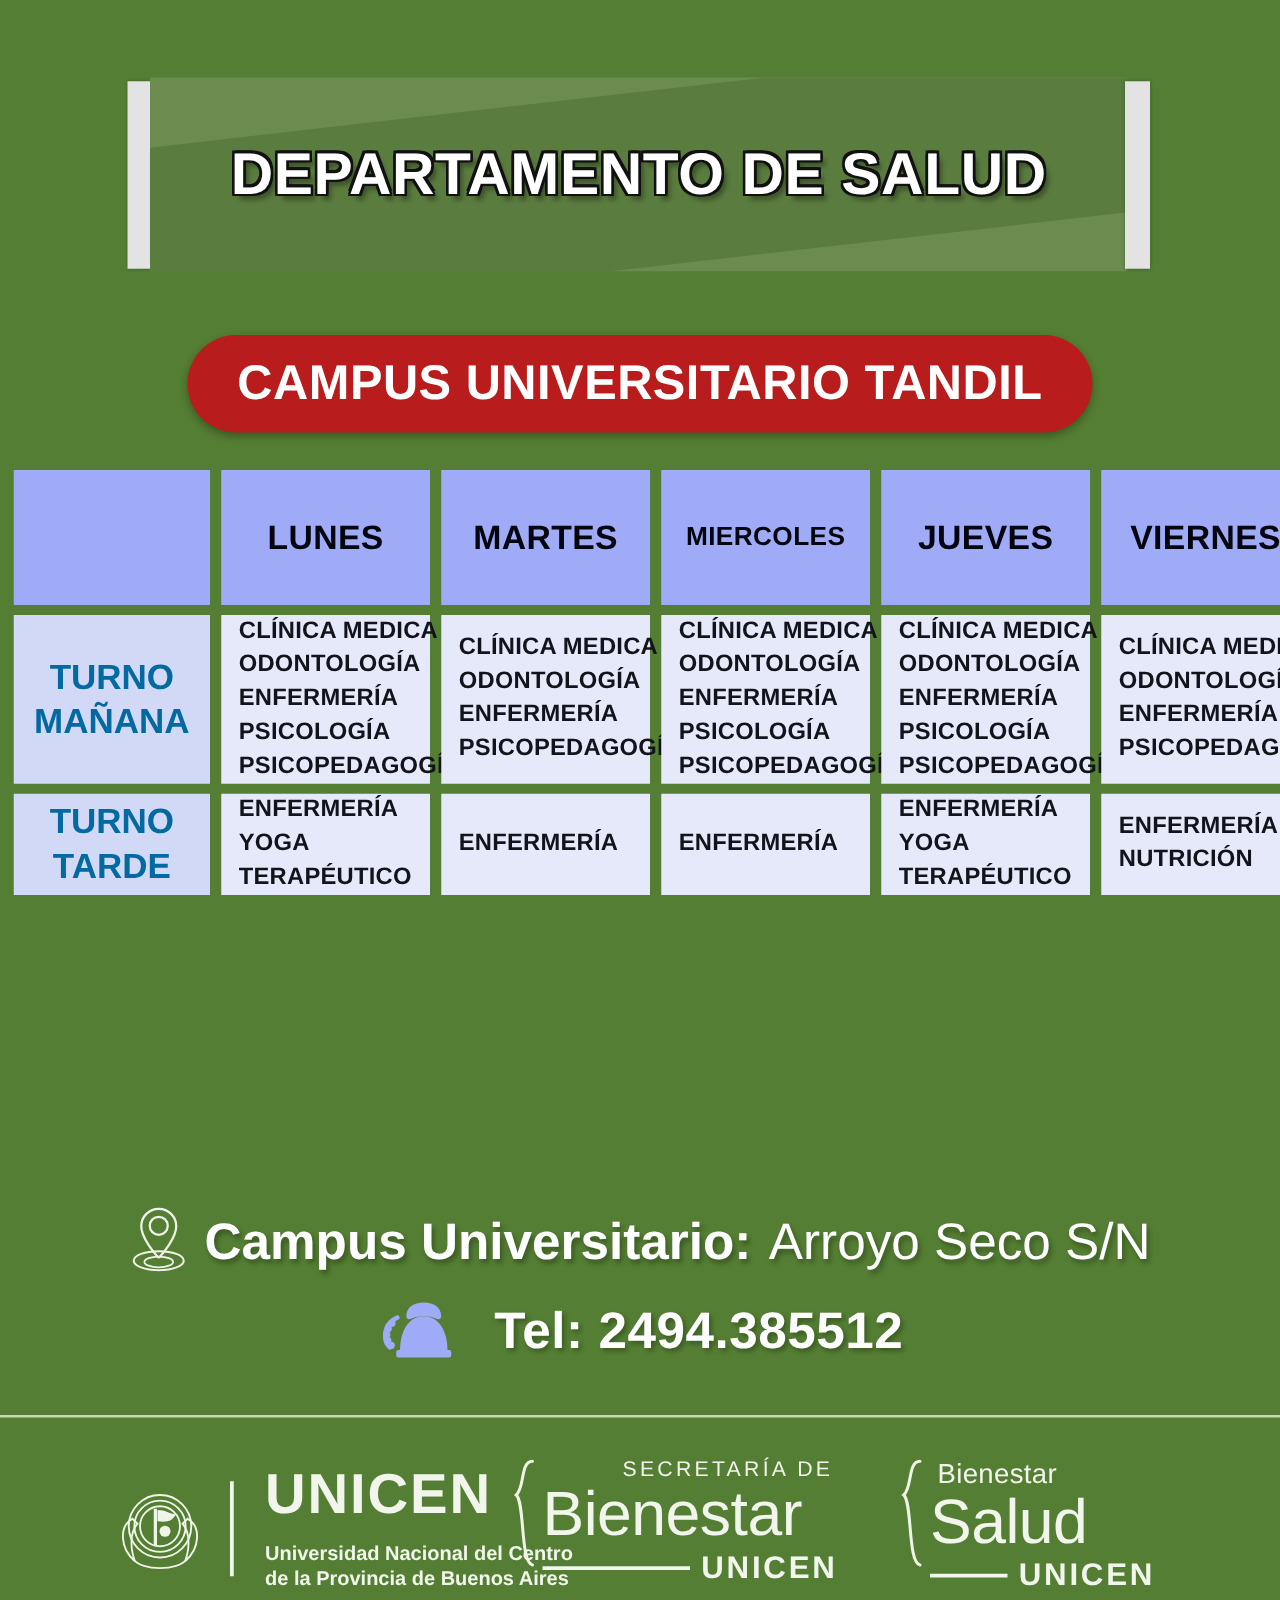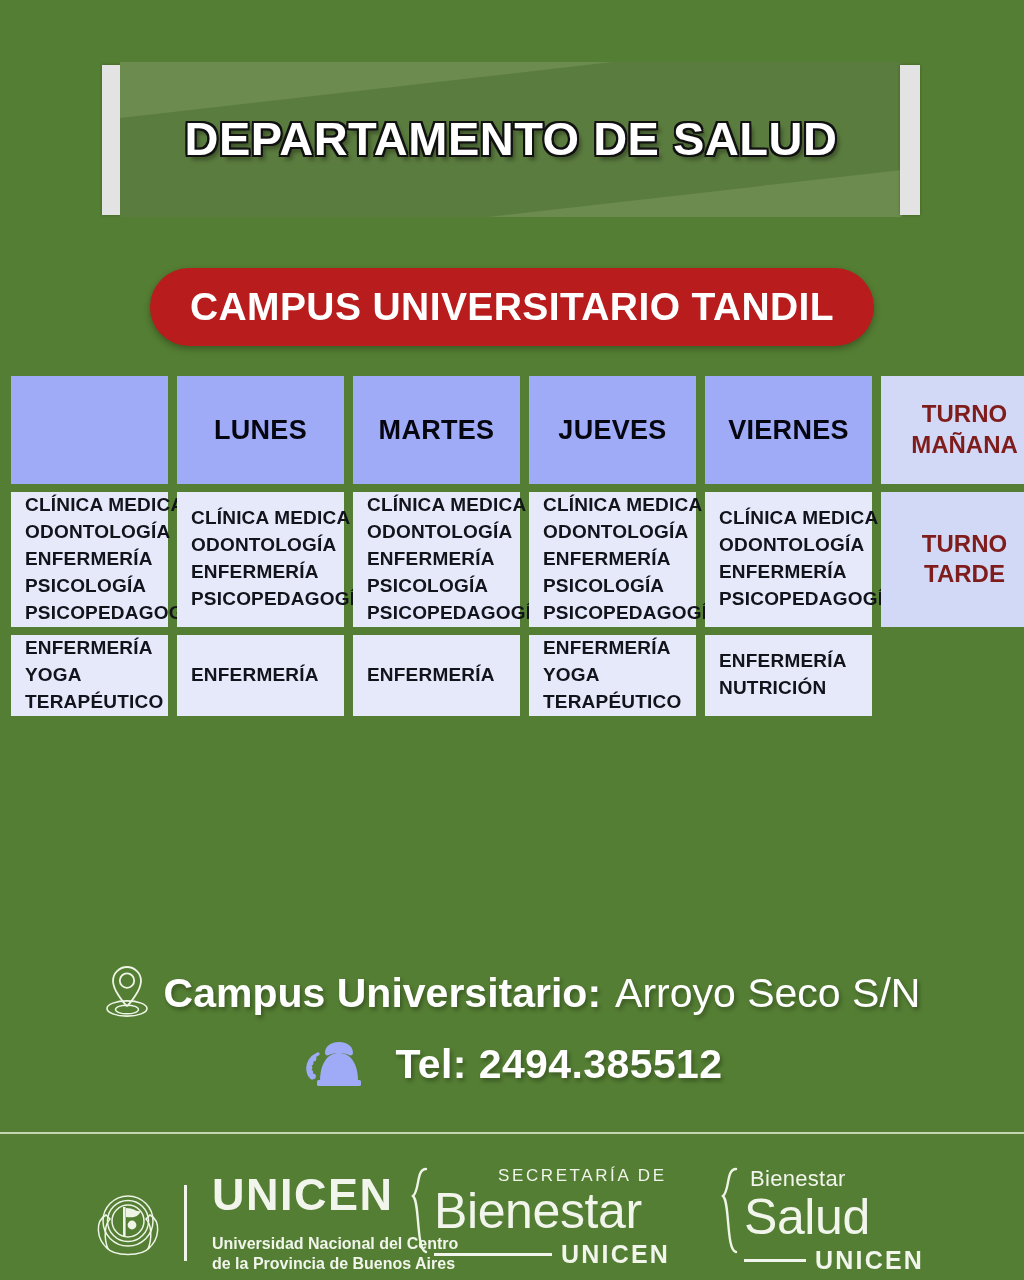--- a/index.html
+++ b/index.html
@@ -125,22 +125,22 @@
     font-weight: bold;
     letter-spacing: .3px;
   }
   .head-cell.small { font-size: 21px; }
   .row-label {
     background: #d2d9f6;
     display: flex;
     align-items: center;
     justify-content: center;
     text-align: center;
-    color: #7f1d1d;
-    font-size: 24px;
+    color: #0369a1;
+    font-size: 28px;
     font-weight: bold;
     line-height: 1.28;
     white-space: pre-line;
   }
   .body-cell {
     background: #e5e9fa;
     padding: 0 14px;
     display: flex;
     align-items: center;
     color: #12131b;
@@ -278,20 +278,21 @@
 
 <div class="pill">
   <span>CAMPUS UNIVERSITARIO TANDIL</span>
 </div>
 
 <div class="table">
 
   <div class="cell head-cell"></div>
   <div class="cell head-cell">LUNES</div>
   <div class="cell head-cell">MARTES</div>
+  <div class="cell head-cell small">MIERCOLES</div>
   <div class="cell head-cell">JUEVES</div>
   <div class="cell head-cell">VIERNES</div>
 
   <div class="cell row-label row-m">TURNO
 MAÑANA</div>
   <div class="cell body-cell row-m">CLÍNICA MEDICA ODONTOLOGÍA ENFERMERÍA PSICOLOGÍA PSICOPEDAGOGÍA</div>
   <div class="cell body-cell row-m">CLÍNICA MEDICA ODONTOLOGÍA ENFERMERÍA PSICOPEDAGOGÍA</div>
   <div class="cell body-cell row-m">CLÍNICA MEDICA ODONTOLOGÍA ENFERMERÍA PSICOLOGÍA PSICOPEDAGOGÍA</div>
   <div class="cell body-cell row-m">CLÍNICA MEDICA ODONTOLOGÍA ENFERMERÍA PSICOLOGÍA PSICOPEDAGOGÍA</div>
   <div class="cell body-cell row-m">CLÍNICA MEDICA ODONTOLOGÍA ENFERMERÍA PSICOPEDAGOGÍA</div>

